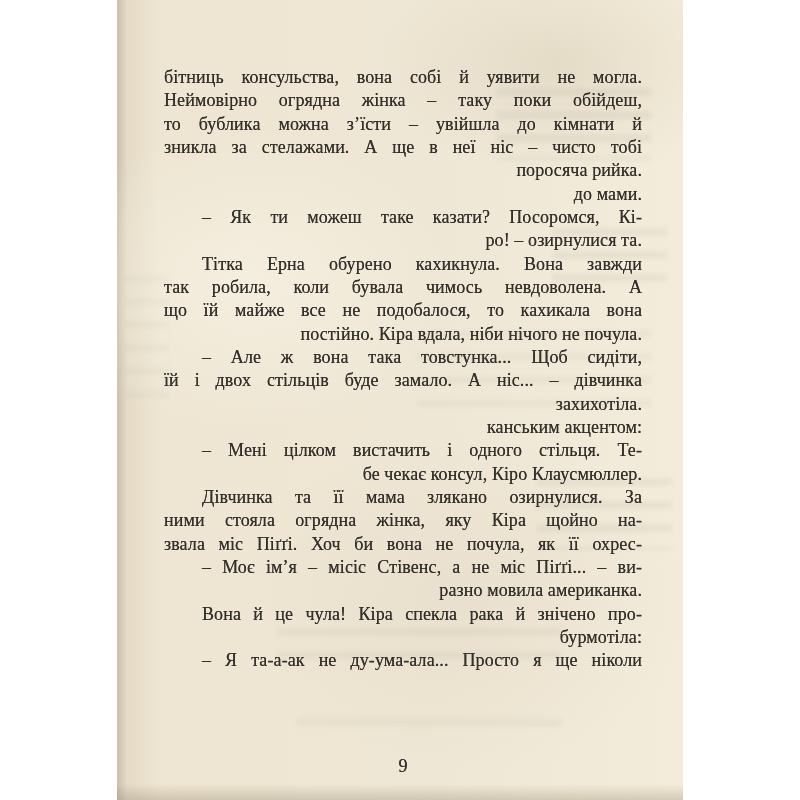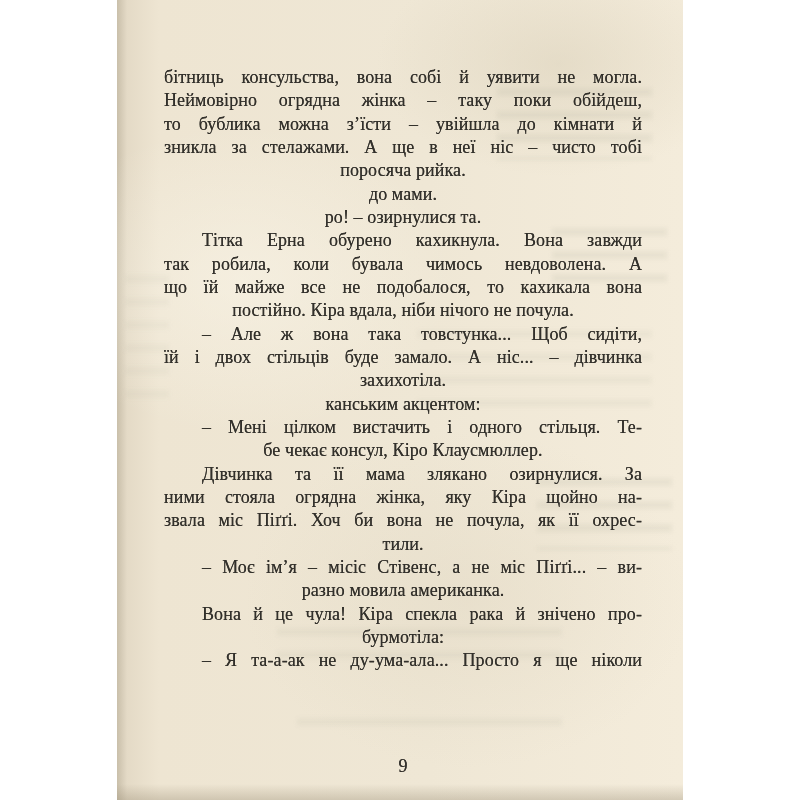--- a/index.html
+++ b/index.html
@@ -55,21 +55,21 @@
     width: 478px;
     font-family: "Liberation Serif", "DejaVu Serif", serif;
     font-size: 18px;
     letter-spacing: 0.1px;
     color: var(--ink, #32302b);
     text-shadow: 0 0 0.4px rgba(48,45,40,0.85);
   }
   .ln {
     height: 23.33px;
     line-height: 23.33px;
-    text-align: center;
+    text-align: right;
   }
   .ln.j {
     text-align: justify;
     text-align-last: justify;
   }
   .ln.in { padding-left: 38px; }
   .pagenum {
     position: absolute;
     left: 47px;
     top: 756px;
@@ -94,35 +94,35 @@
     <div class="ghost g6"></div>
     <div class="ghost g7"></div>
 
     <div class="textblock">
       <div class="ln j">бітниць консульства, вона собі й уявити не могла.</div>
       <div class="ln j">Неймовірно огрядна жінка – таку поки обійдеш,</div>
       <div class="ln j">то бублика можна з’їсти – увійшла до кімнати й</div>
       <div class="ln j">зникла за стелажами. А ще в неї ніс – чисто тобі</div>
       <div class="ln">поросяча рийка.</div>
       <div class="ln">до мами.</div>
+      <div class="ln j in">– Як ти можеш таке казати? Посоромся, Кі-</div>
       <div class="ln">ро! – озирнулися та.</div>
       <div class="ln j in">Тітка Ерна обурено кахикнула. Вона завжди</div>
       <div class="ln j">так робила, коли бувала чимось невдоволена. А</div>
       <div class="ln j">що їй майже все не подобалося, то кахикала вона</div>
       <div class="ln">постійно. Кіра вдала, ніби нічого не почула.</div>
       <div class="ln j in">– Але ж вона така товстунка... Щоб сидіти,</div>
       <div class="ln j">їй і двох стільців буде замало. А ніс... – дівчинка</div>
       <div class="ln">захихотіла.</div>
       <div class="ln">канським акцентом:</div>
       <div class="ln j in">– Мені цілком вистачить і одного стільця. Те-</div>
       <div class="ln">бе чекає консул, Кіро Клаусмюллер.</div>
       <div class="ln j in">Дівчинка та її мама злякано озирнулися. За</div>
       <div class="ln j">ними стояла огрядна жінка, яку Кіра щойно на-</div>
       <div class="ln j">звала міс Піґґі. Хоч би вона не почула, як її охрес-</div>
-      <div class="ln">тили.</div>
       <div class="ln j in">– Моє ім’я – місіс Стівенс, а не міс Піґґі... – ви-</div>
       <div class="ln">разно мовила американка.</div>
       <div class="ln j in">Вона й це чула! Кіра спекла рака й знічено про-</div>
       <div class="ln">бурмотіла:</div>
       <div class="ln j in">– Я та-а-ак не ду-ума-ала... Просто я ще ніколи</div>
     </div>
 
     <div class="pagenum">9</div>
     <div class="paper-bottom-shade"></div>
   </div>

